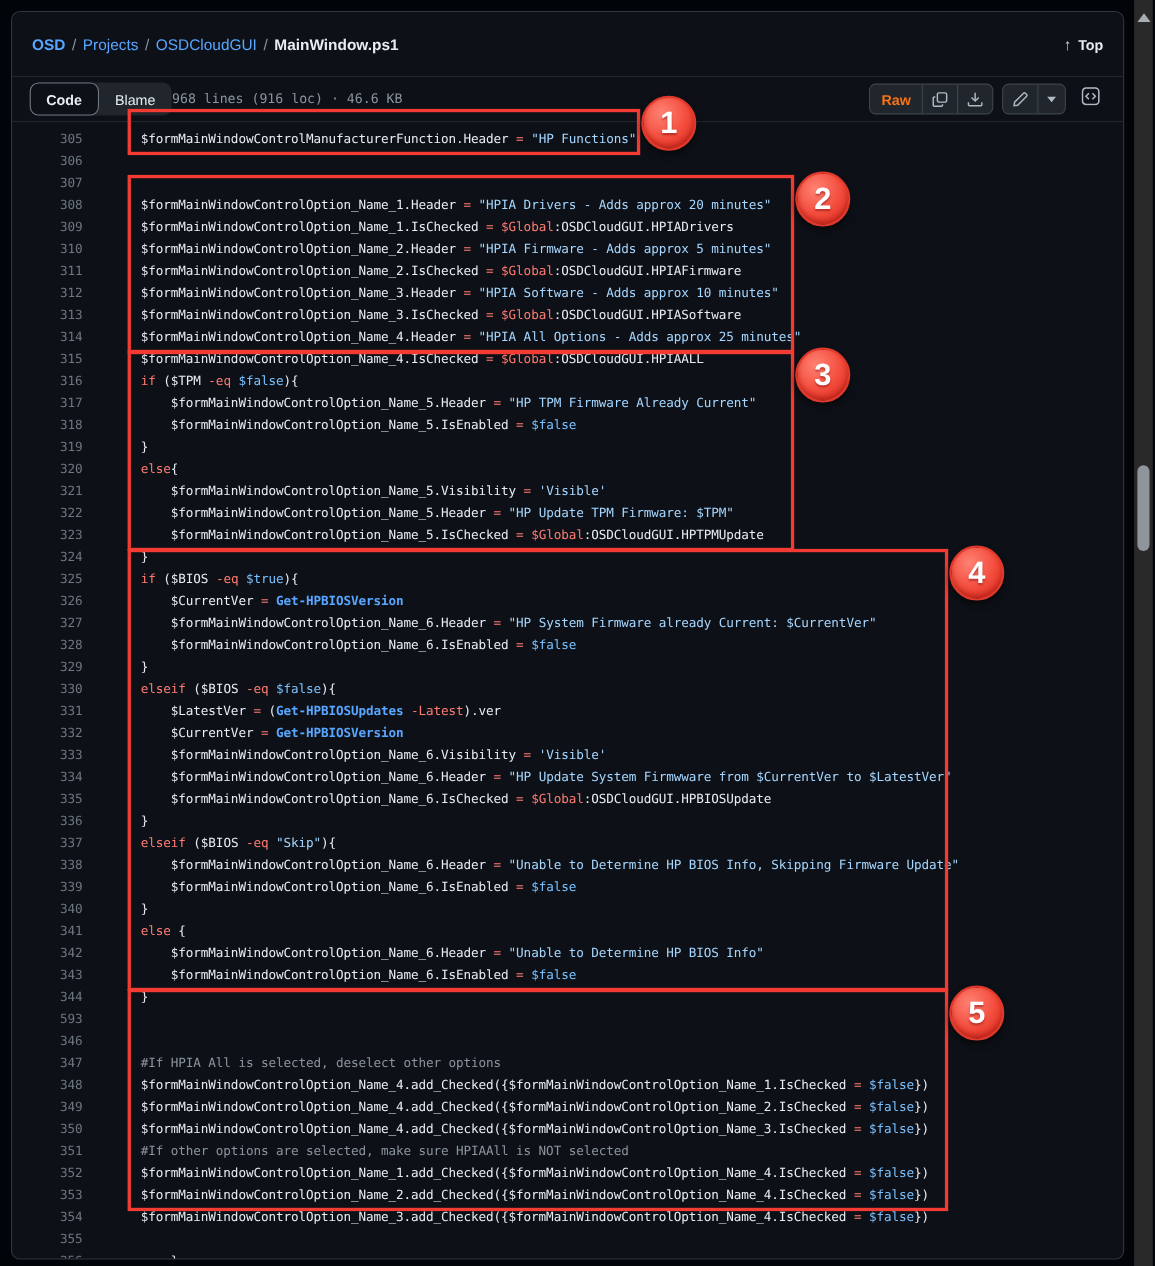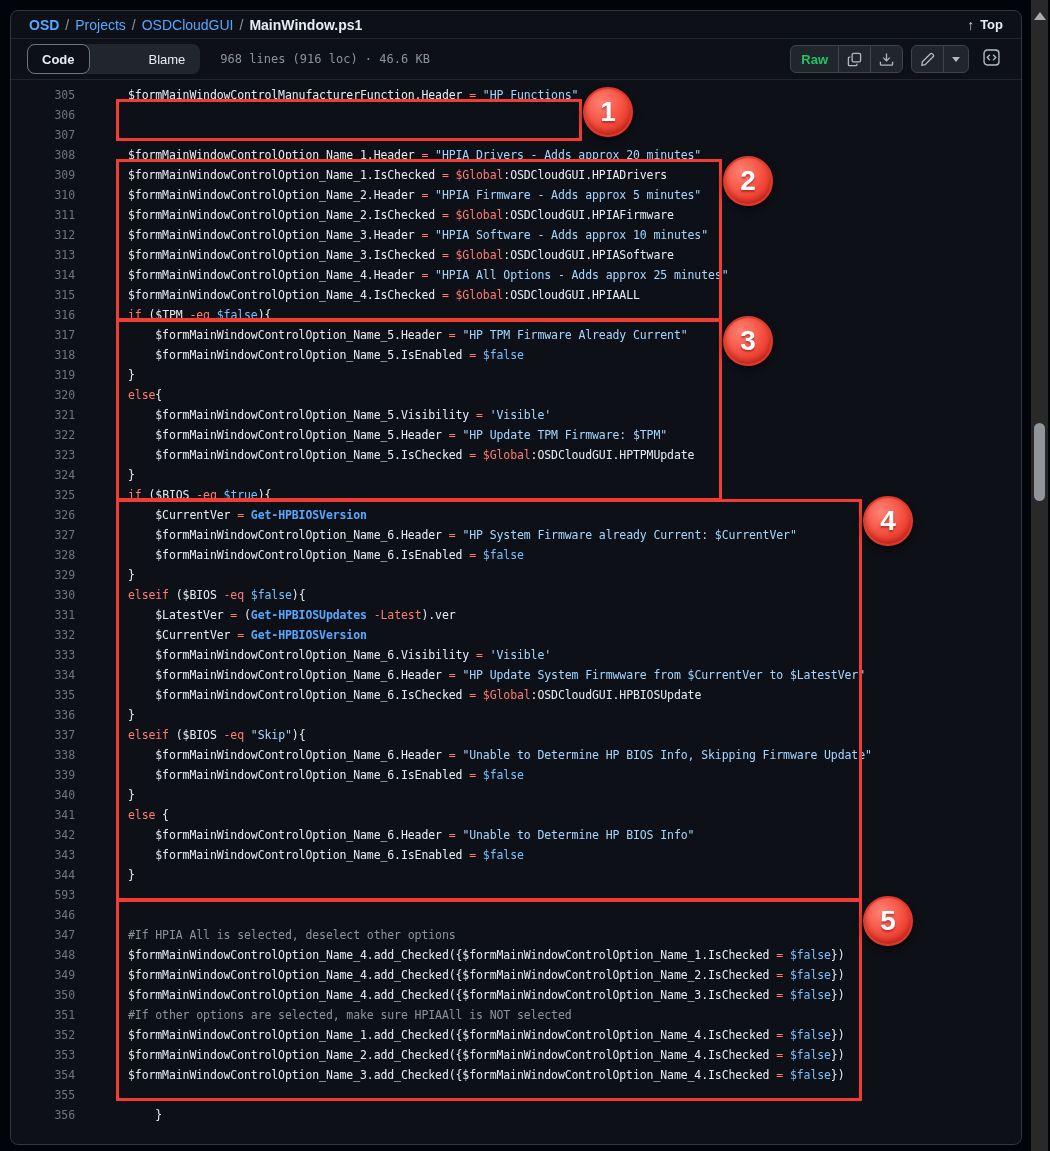--- a/index.html
+++ b/index.html
@@ -11,56 +11,56 @@
     overflow:hidden;
     color:#e6edf3;
   }
   .container {
     position:absolute; left:10px; top:10px; width:1012px; height:1135px;
     background:#0d1117; border:1px solid #30363d; border-radius:8px;
     overflow:hidden;
   }
   
   .breadcrumb-row {
-    height:28px; display:flex; align-items:center; justify-content:space-between;
+    height:59px; display:flex; align-items:center; justify-content:space-between;
     padding:0 18px; border-bottom:1px solid #21262d;
   }
   .breadcrumb { font-size:14px; display:flex; align-items:center; gap:6px; white-space:nowrap; }
   .bc-link { color:var(--link_blue,#58a6ff); text-decoration:none; cursor:pointer; }
   .bc-repo { font-weight:700; }
   .bc-sep { color:#8b949e; }
   .bc-file { font-weight:700; color:#e6edf3; }
   .top-link { display:flex; align-items:center; gap:6px; font-size:13px; font-weight:600; color:#e6edf3; cursor:pointer; }
   .top-arrow { color:#c9d1d9; font-weight:400; font-size:14px; }
   
   .toolbar-row {
     height:41px; display:flex; align-items:center; padding:0 16px;
     border-bottom:1px solid #21262d; gap:0;
   }
   .seg-control {
     display:flex; align-items:center; background:#21262d; border-radius:8px;
-    height:30px; padding:0;gap:44px;
+    height:30px; padding:0;
   }
   .seg {
     height:30px; display:flex; align-items:center; padding:0 14px;
     font-size:13px; color:#e6edf3; border-radius:8px; cursor:pointer; border:1px solid transparent;
   }
   .seg.active { background:#0d1117; border:1px solid #6e7681; font-weight:700; }
   .file-info {
-    margin-left:20px; font-family:"DejaVu Sans Mono", monospace;
+    margin-left:0; font-family:"DejaVu Sans Mono", monospace;
     font-size:12px; color:#8b949e; white-space:nowrap;
   }
   .copilot-banner { display:flex; align-items:center; gap:8px; margin-left:26px; cursor:pointer; }
   .copilot-banner svg { flex:0 0 auto; }
   .copilot-text { font-size:13px; font-weight:700; color:#e6edf3; white-space:nowrap; }
   .toolbar-right { margin-left:auto; display:flex; align-items:center; gap:8px; }
   .btn-group { display:flex; align-items:stretch; height:28px; border:1px solid #3d444d; border-radius:6px; overflow:hidden; background:#21262d; }
   .btn-cell {
     display:flex; align-items:center; justify-content:center; padding:0 10px;
-    font-size:13px; font-weight:600; color:#22c55e; cursor:pointer; border-right:1px solid #3d444d;
+    font-size:13px; font-weight:600; color:#f97316; cursor:pointer; border-right:1px solid #3d444d;
   }
   .btn-cell:last-child { border-right:none; }
   .icon-cell { padding:0 8px; }
   .icon-cell svg { display:block; }
   .sym-btn {
     width:28px; height:28px; display:flex; align-items:center; justify-content:center;
     border-radius:6px; cursor:pointer;
   }
   .caret { width:0; height:0; border-left:4px solid transparent; border-right:4px solid transparent; border-top:5px solid #b1bac4; }
   

